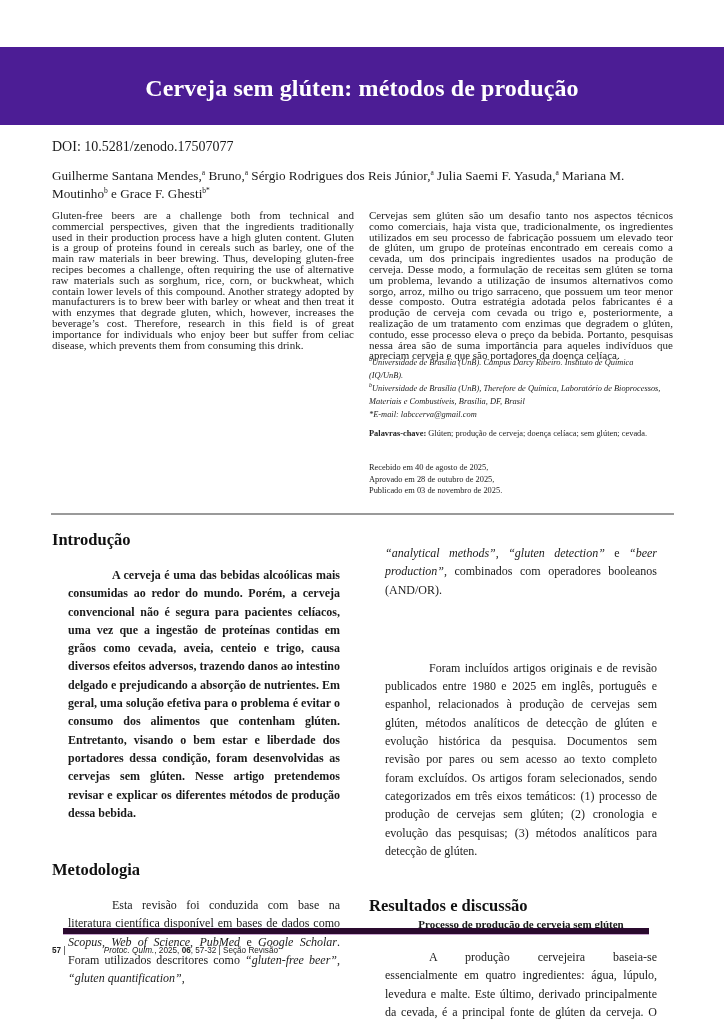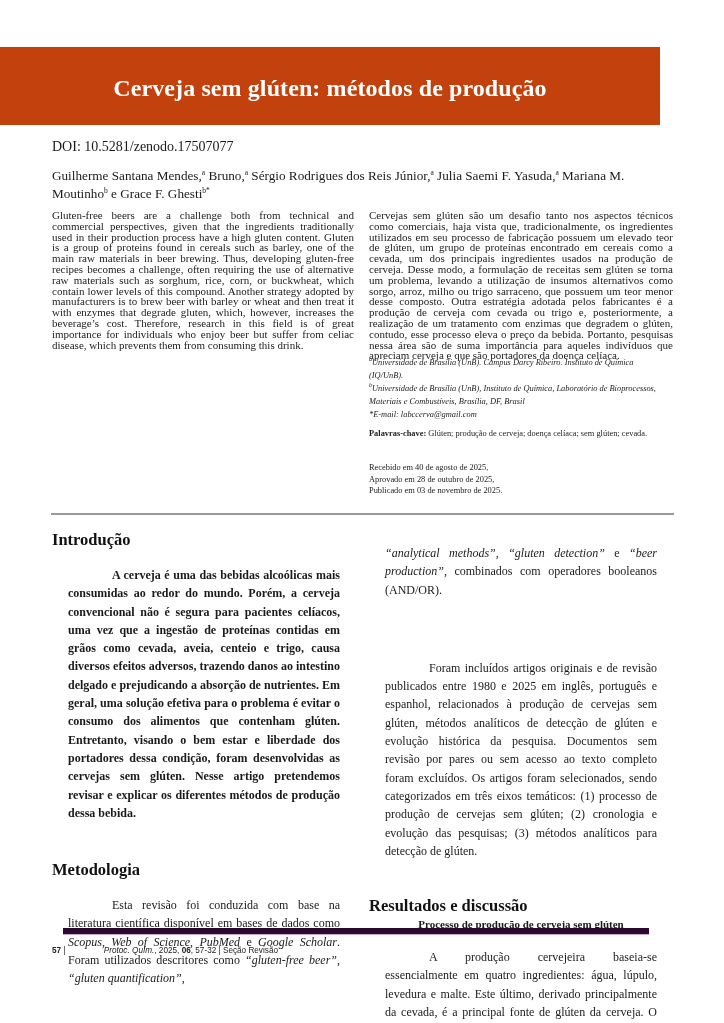--- a/index.html
+++ b/index.html
@@ -1,17 +1,17 @@
 <!DOCTYPE html>
 <html><head>
 <meta charset="utf-8">
 <style>
   html, body { margin: 0; padding: 0; background: #ffffff; }
   body { width: 724px; height: 1023px; position: relative; overflow: hidden; font-family: "Liberation Serif", serif; color: #1a1a1a; }
-  .banner { position: absolute; left: 0; top: 47px; width: 660px; height: 78px; background: #c2410c; display: flex; align-items: center; justify-content: center; }
+  .banner { position: absolute; left: 0; top: 47px; width: 724px; height: 78px; background: #4c1d95; display: flex; align-items: center; justify-content: center; }
   .banner h1 { margin: 0; color: #ffffff; font-family: "Liberation Serif", serif; font-weight: bold; font-size: 24px; letter-spacing: 0.1px; padding-top: 4px; }
   .doi { position: absolute; left: 52px; top: 139px; font-size: 14px; color: #1a1a1a; }
   .authors { position: absolute; left: 52px; top: 167px; width: 610px; font-size: 13.2px; line-height: 18px; color: #1a1a1a; }
   .authors sup { font-size: 7.5px; vertical-align: 5px; line-height: 0; }
   .abstract { position: absolute; top: 210px; width: 302px; font-size: 11px; line-height: 10.8px; text-align: justify; color: #222; }
   .abstract.en { left: 52px; }
   .abstract.pt { left: 369px; width: 304px; }
   .affil { position: absolute; left: 369px; top: 356px; width: 300px; font-size: 8.4px; line-height: 13px; font-style: italic; color: #222; }
   .affil sup { font-size: 6px; vertical-align: 4px; line-height: 0; }
   .keywords { position: absolute; left: 369px; top: 428px; width: 300px; font-size: 8.4px; line-height: 11.5px; color: #222; }
@@ -43,21 +43,21 @@
 
 <div class="authors">
   <span>Guilherme Santana Mendes,</span><sup>a</sup><span> Bruno,</span><sup>a</sup><span> Sérgio Rodrigues dos Reis Júnior,</span><sup>a</sup><span> Julia Saemi F. Yasuda,</span><sup>a</sup><span> Mariana M. Moutinho</span><sup>b</sup><span> e Grace F. Ghesti</span><sup>b*</sup>
 </div>
 
 <div class="abstract en">Gluten-free beers are a challenge both from technical and commercial perspectives, given that the ingredients traditionally used in their production process have a high gluten content. Gluten is a group of proteins found in cereals such as barley, one of the main raw materials in beer brewing. Thus, developing gluten-free recipes becomes a challenge, often requiring the use of alternative raw materials such as sorghum, rice, corn, or buckwheat, which contain lower levels of this compound. Another strategy adopted by manufacturers is to brew beer with barley or wheat and then treat it with enzymes that degrade gluten, which, however, increases the beverage’s cost. Therefore, research in this field is of great importance for individuals who enjoy beer but suffer from celiac disease, which prevents them from consuming this drink.</div>
 <div class="abstract pt">Cervejas sem glúten são um desafio tanto nos aspectos técnicos como comerciais, haja vista que, tradicionalmente, os ingredientes utilizados em seu processo de fabricação possuem um elevado teor de glúten, um grupo de proteínas encontrado em cereais como a cevada, um dos principais ingredientes usados na produção de cerveja. Desse modo, a formulação de receitas sem glúten se torna um problema, levando a utilização de insumos alternativos como sorgo, arroz, milho ou trigo sarraceno, que possuem um teor menor desse composto. Outra estratégia adotada pelos fabricantes é a produção de cerveja com cevada ou trigo e, posteriormente, a realização de um tratamento com enzimas que degradem o glúten, contudo, esse processo eleva o preço da bebida. Portanto, pesquisas nessa área são de suma importância para aqueles indivíduos que apreciam cerveja e que são portadores da doença celíaca.</div>
 
 <div class="affil">
   <div><sup>a</sup><span>Universidade de Brasília (UnB). Campus Darcy Ribeiro. Instituto de Química (IQ/UnB).</span></div>
-  <div><sup>b</sup><span>Universidade de Brasília (UnB), Instituto de Química, Laboratório de Bioprocessos, Materiais e Combustíveis, Brasília, DF, Brasil</span></div>
+  <div><sup>b</sup><span>Universidade de Brasília (UnB), Therefore de Química, Laboratório de Bioprocessos, Materiais e Combustíveis, Brasília, DF, Brasil</span></div>
   <div>*E-mail: labccerva@gmail.com</div>
 </div>
 
 <div class="keywords">
   <b>Palavras-chave:</b><span> Glúten; produção de cerveja; doença celíaca; sem glúten; cevada.</span>
 </div>
 
 <div class="dates">
   <div>Recebido em 40 de agosto de 2025,</div>
   <div>Aprovado em 28 de outubro de 2025,</div>

